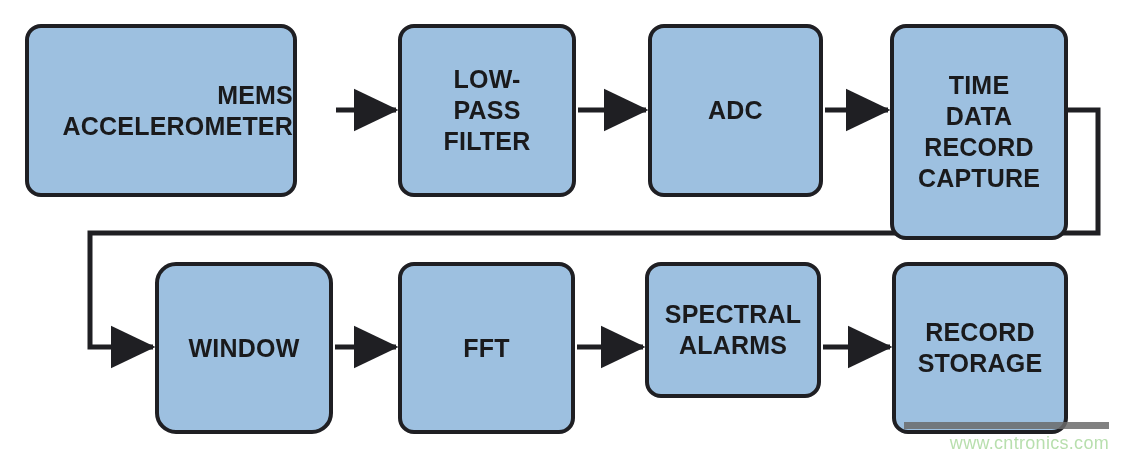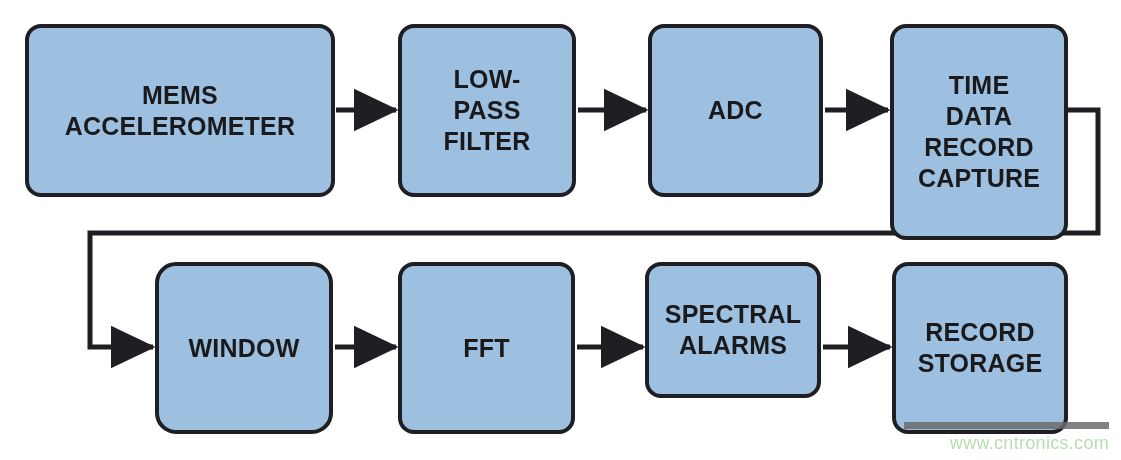--- a/index.html
+++ b/index.html
@@ -85,21 +85,21 @@
     <line x1="578" y1="110" x2="646" y2="110" stroke="#1f1f23" stroke-width="5" marker-end="url(#arrowhead)"></line>
     <line x1="825" y1="110" x2="888" y2="110" stroke="#1f1f23" stroke-width="5" marker-end="url(#arrowhead)"></line>
 
     <path d="M1068,110 L1098,110 L1098,233 L90,233 L90,347 L153,347" fill="none" stroke="#1f1f23" stroke-width="5" stroke-linejoin="miter" marker-end="url(#arrowhead)"></path>
 
     <line x1="335" y1="347" x2="396" y2="347" stroke="#1f1f23" stroke-width="5" marker-end="url(#arrowhead)"></line>
     <line x1="577" y1="347" x2="643" y2="347" stroke="#1f1f23" stroke-width="5" marker-end="url(#arrowhead)"></line>
     <line x1="823" y1="347" x2="890" y2="347" stroke="#1f1f23" stroke-width="5" marker-end="url(#arrowhead)"></line>
   </svg>
 
-  <div class="block" style="left:25px; top:24px; width:310px; height:173px;">
+  <div class="block" style="left:25px; top:24px; width:272px; height:173px;text-align:right;">
     <span class="block-label">MEMS
 ACCELEROMETER</span>
   </div>
 
   <div class="block" style="left:398px; top:24px; width:178px; height:173px;">
     <span class="block-label">LOW-
 PASS
 FILTER</span>
   </div>
 

